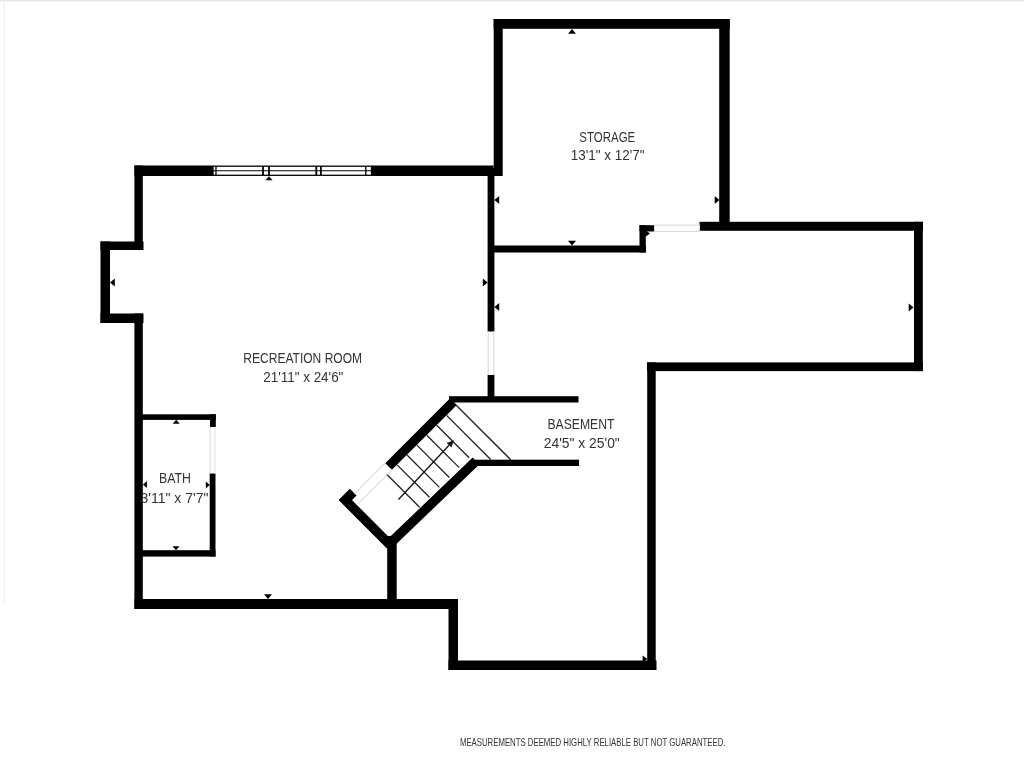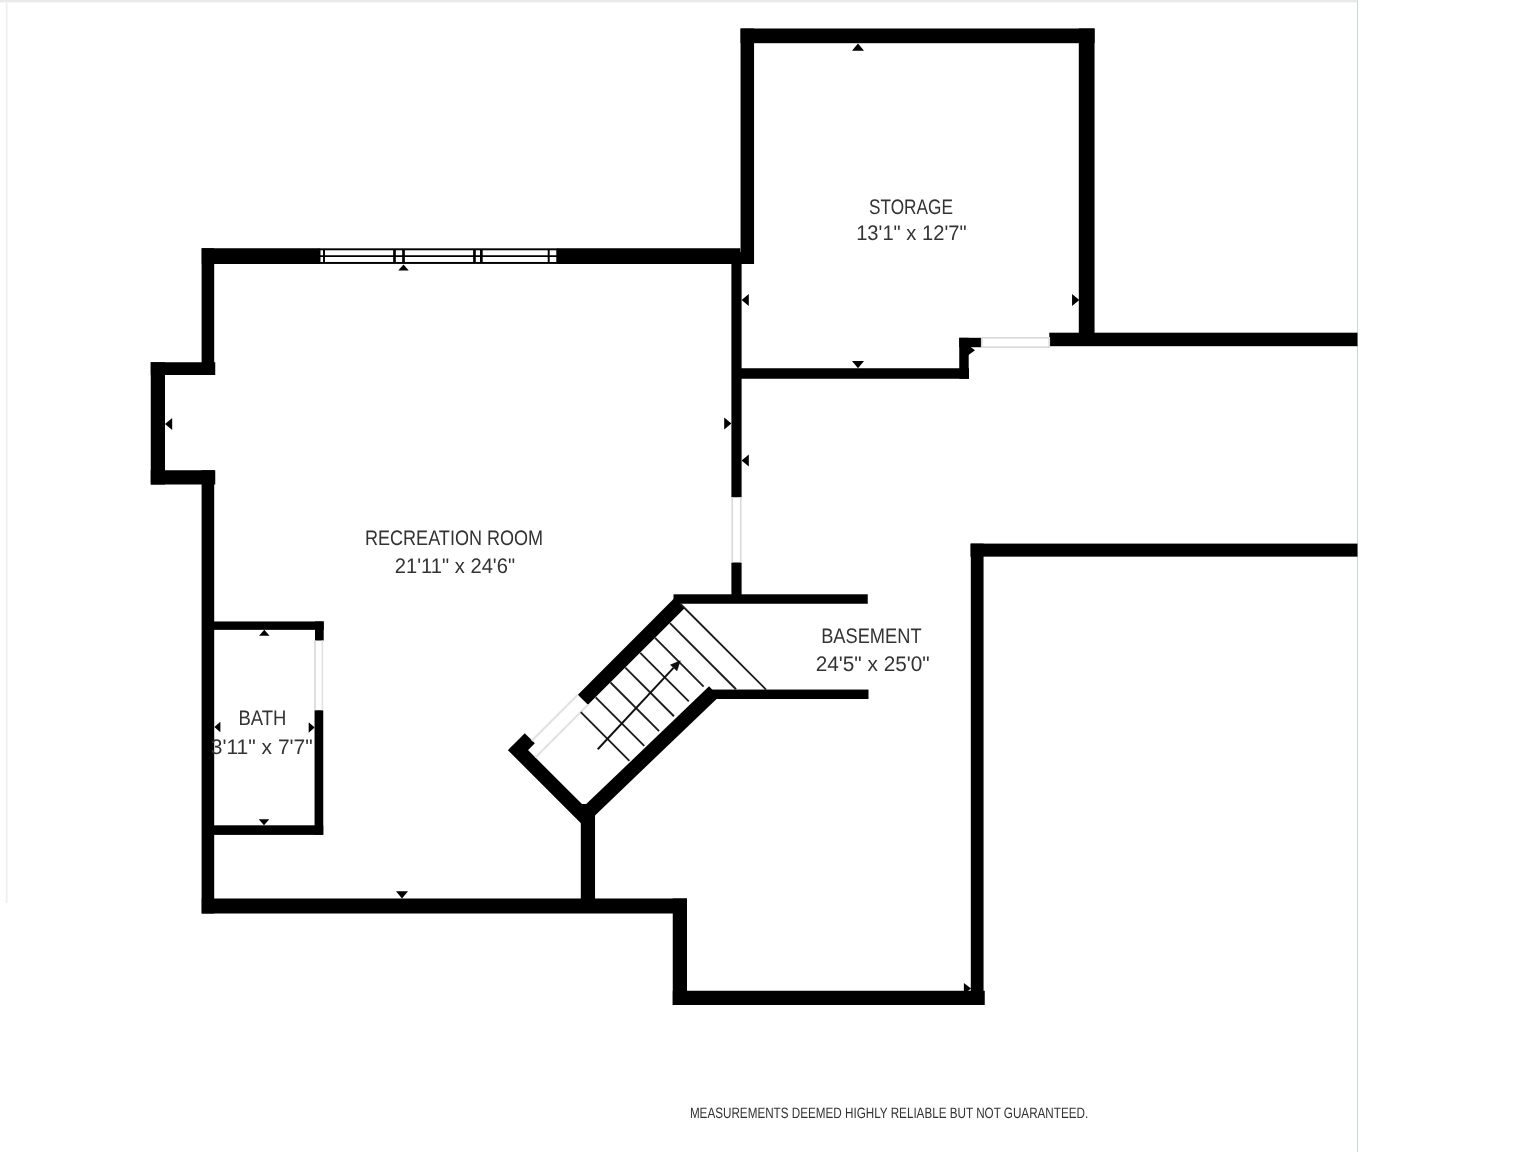--- a/index.html
+++ b/index.html
@@ -1,16 +1,16 @@
 <!DOCTYPE html>
 <html><head>
 <meta charset="utf-8">
 <style>
   html,body{margin:0;padding:0;background:#ffffff;}
-  .page{width:905px;height:768px;position:relative;overflow:hidden;background:#0f766e;}
+  .page{width:1024px;height:768px;position:relative;overflow:hidden;background:#0f766e;}
   svg{display:block;}
   text{font-family:"Liberation Sans",sans-serif;fill:#333333;}
 </style>
 </head>
 <body>
 
 <div class="page">
 <svg width="1024" height="768" viewBox="0 0 1024 768" xmlns="http://www.w3.org/2000/svg">
 
   <rect x="0" y="0" width="1024" height="768" fill="#ffffff"></rect>

